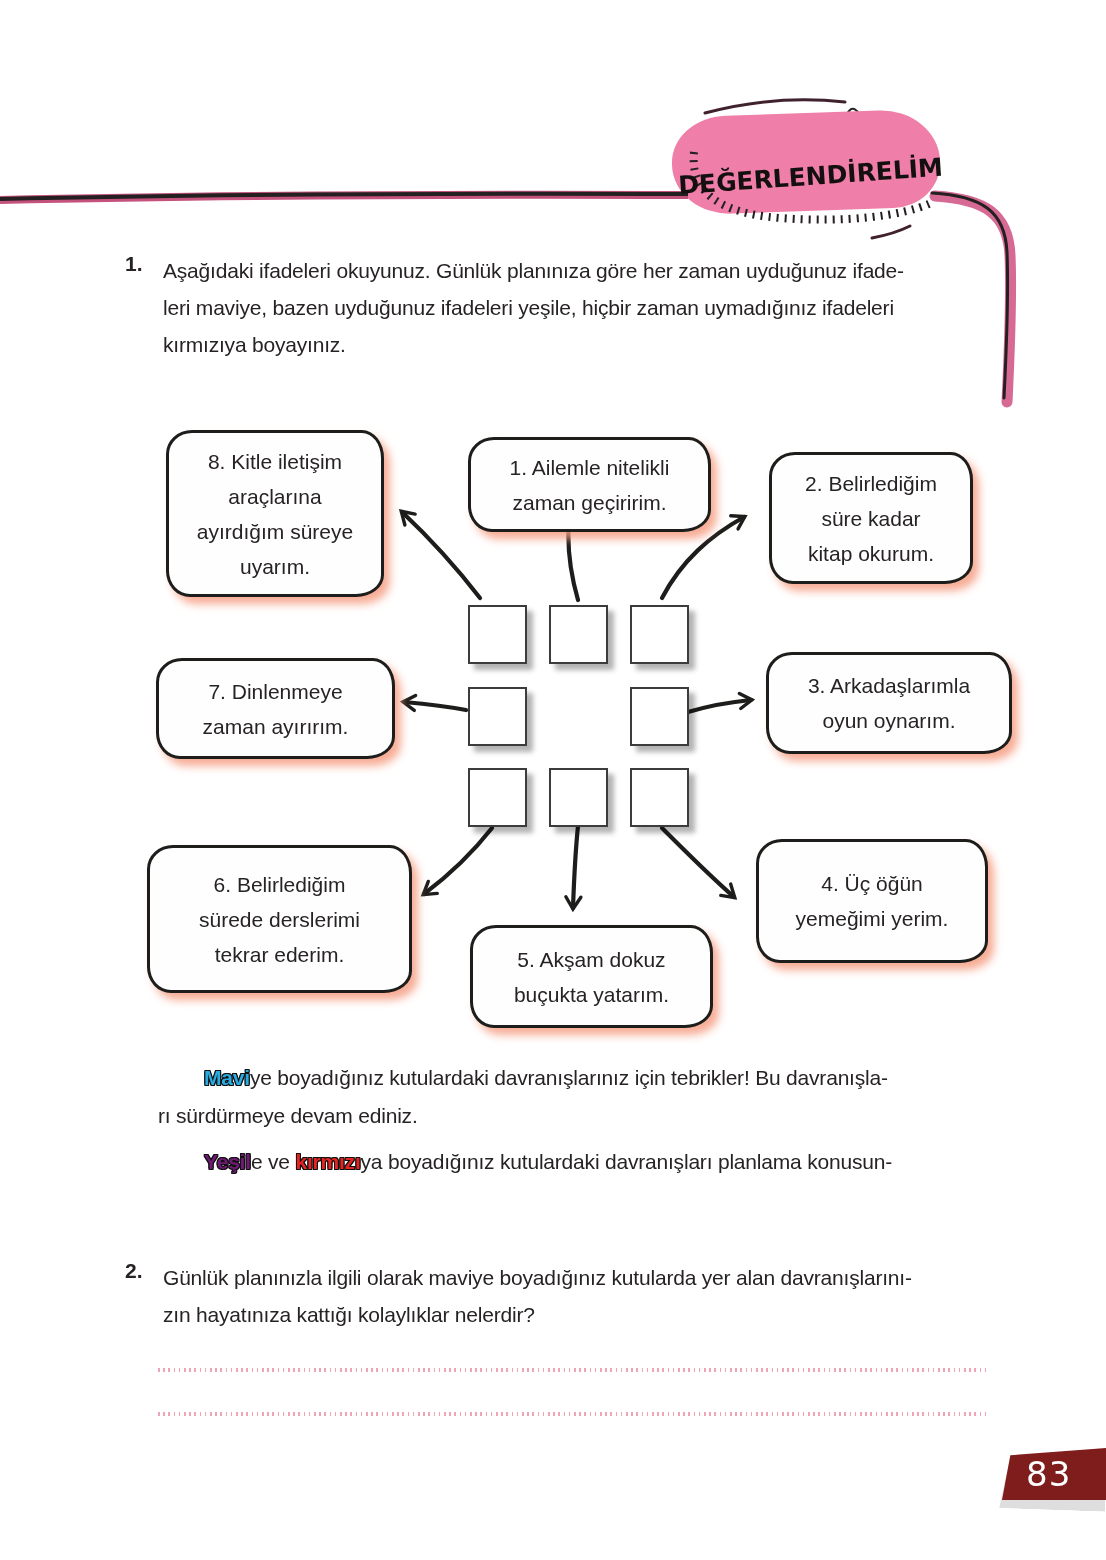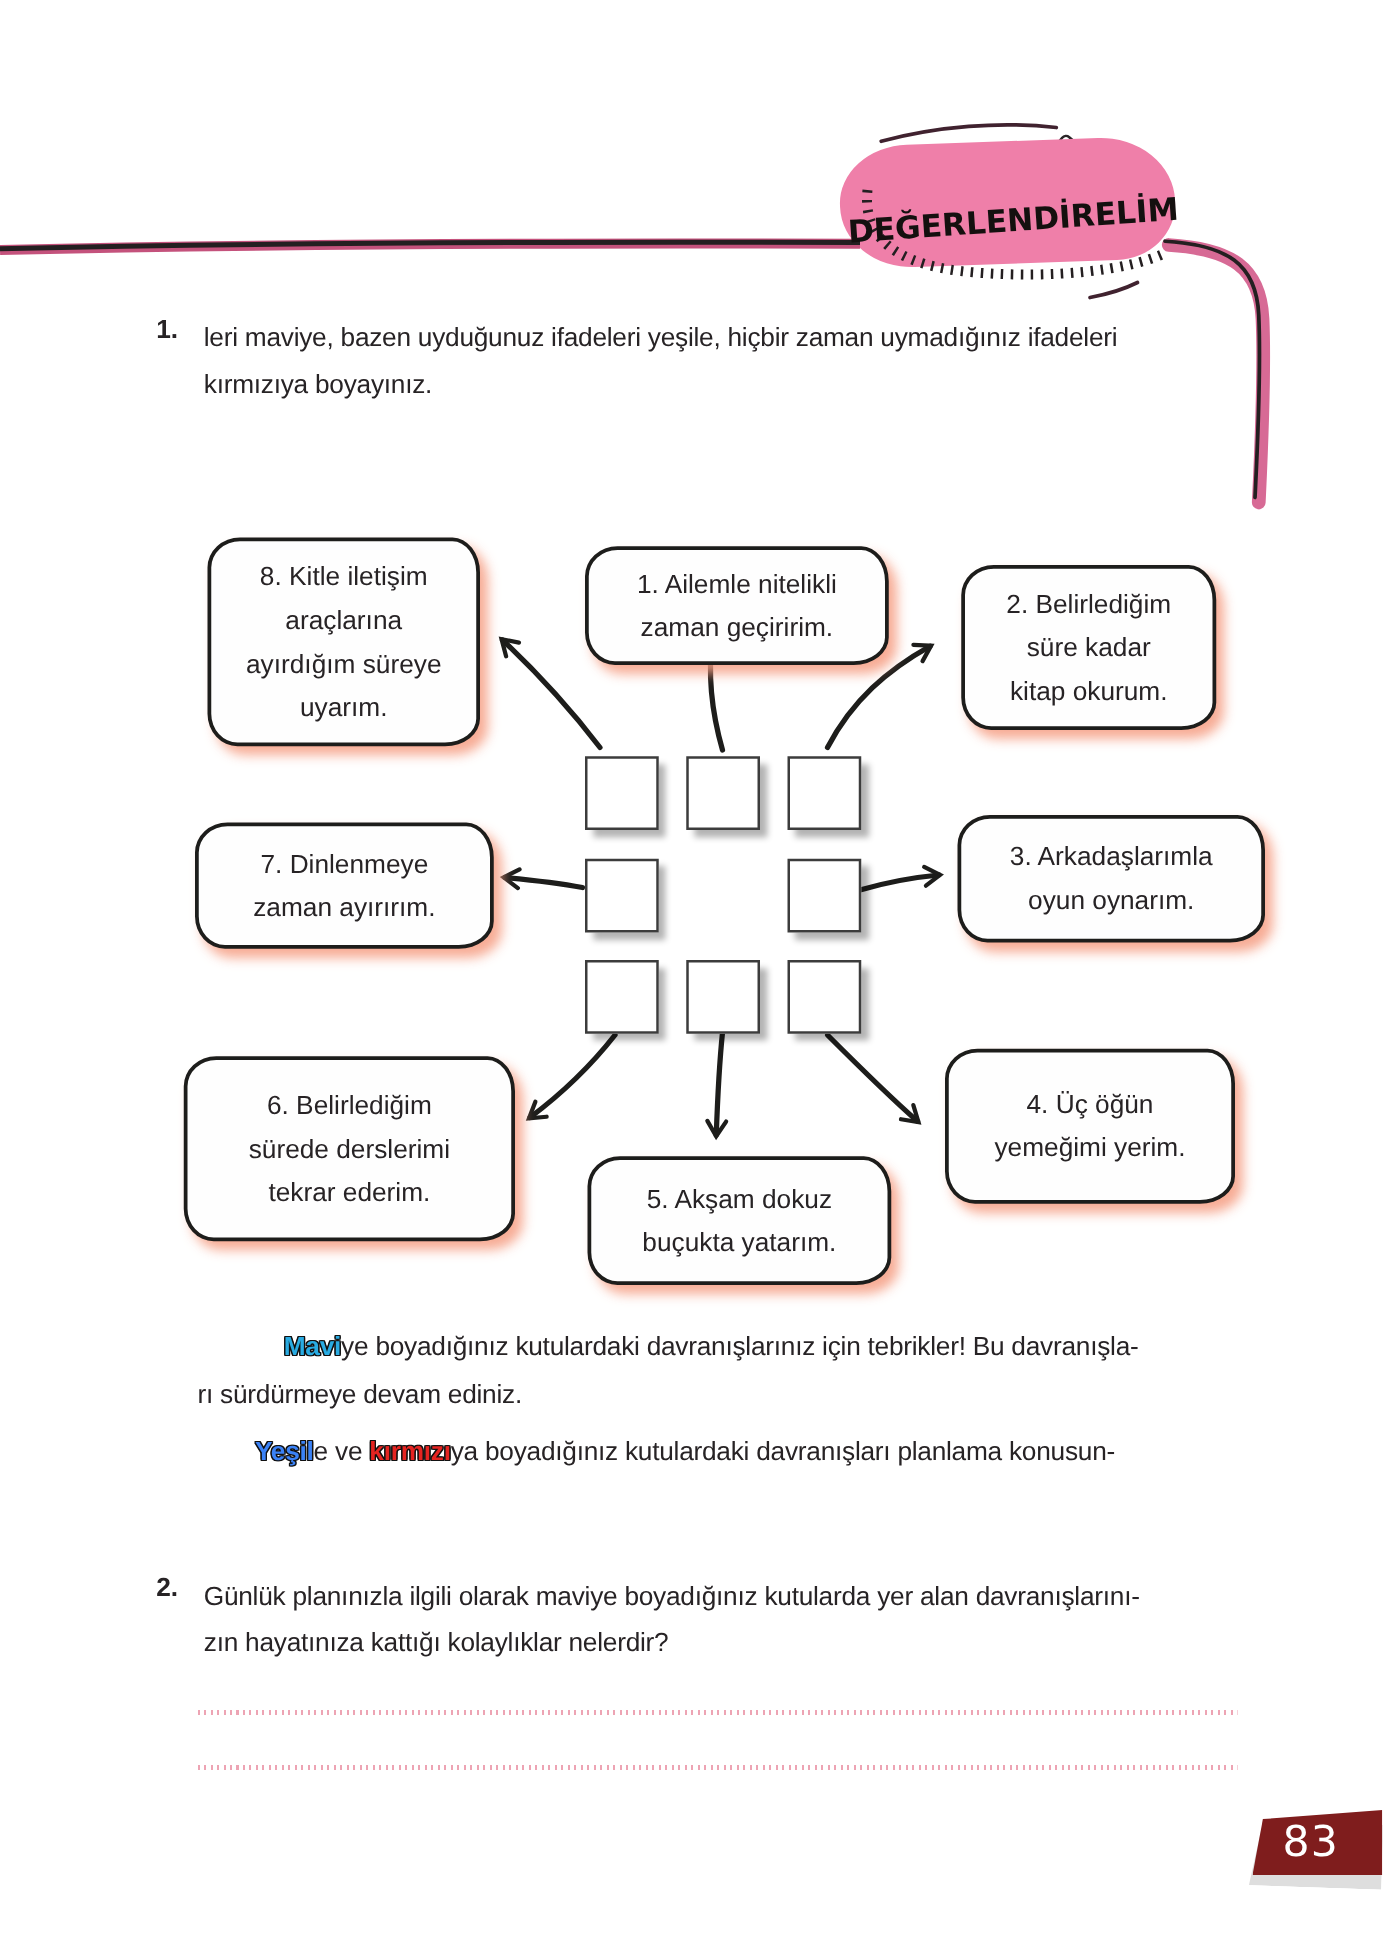--- a/index.html
+++ b/index.html
@@ -35,22 +35,22 @@
       display:flex;align-items:center;justify-content:center;text-align:center;
       font-size:21px;line-height:35px;white-space:pre-line;color:#272325;}
 
   
   .fb{position:absolute;left:158px;width:835px;font-size:21px;line-height:38px;
       letter-spacing:-0.2px;color:#272325;}
   .fb .l1{text-indent:46px;white-space:nowrap;}
   .fb .l2{white-space:nowrap;}
   .hl{font-weight:bold;text-shadow:-1px 0 #111,1px 0 #111,0 -1px #111,0 1px #111,
       -1px -1px #111,1px 1px #111,-1px 1px #111,1px -1px #111;}
-  .hl-blue{color:#29abe2;margin-left:23px;}
-  .hl-green{color:#3b82f6;}
+  .hl-blue{color:#29abe2;}
+  .hl-green{color:#701a75;}
   .hl-red{color:#e52421;}
 
   
   .dotline{position:absolute;left:158px;width:832px;height:4px;
       background-image:repeating-linear-gradient(90deg,#eda4b4 0 1.6px,transparent 1.6px 5.2px);}
 
   
   .badge-shadow{position:absolute;left:1000px;top:1458px;width:106px;height:52px;background:#dedede;
       clip-path:polygon(8% 12%,100% 0,100% 100%,0 100%);transform:rotate(2deg);z-index:3;}
   .badge{position:absolute;left:1002px;top:1448px;width:104px;height:52px;background:#7f1d1d;
@@ -91,20 +91,21 @@
     <path d="M662,828 C690,856 710,876 734,897" fill="none" stroke="#1d1d1b" stroke-width="4.2" stroke-linecap="round" marker-end="url(#chev)"></path>
     <path d="M578,826 C575,855 574,880 573,908" fill="none" stroke="#1d1d1b" stroke-width="4.2" stroke-linecap="round" marker-end="url(#chev)"></path>
     <path d="M492,828 C470,856 448,876 424,894" fill="none" stroke="#1d1d1b" stroke-width="4.2" stroke-linecap="round" marker-end="url(#chev)"></path>
     <path d="M466,710 C445,706 426,704 404,702" fill="none" stroke="#1d1d1b" stroke-width="4.2" stroke-linecap="round" marker-end="url(#chev)"></path>
     <path d="M480,598 C460,572 436,544 402,512" fill="none" stroke="#1d1d1b" stroke-width="4.2" stroke-linecap="round" marker-end="url(#chev)"></path>
   </svg>
 
   <div>
     <span class="qnum abs" style="top:252px;">1.</span>
     <div class="qlines" style="top:252px;">
+      <div>Aşağıdaki ifadeleri okuyunuz. Günlük planınıza göre her zaman uyduğunuz ifade-</div>
       <div>leri maviye, bazen uyduğunuz ifadeleri yeşile, hiçbir zaman uymadığınız ifadeleri</div>
       <div>kırmızıya boyayınız.</div>
     </div>
   </div>
 
   <div class="sq" style="left:468px;top:605px;"></div>
   <div class="sq" style="left:549px;top:605px;"></div>
   <div class="sq" style="left:630px;top:605px;"></div>
   <div class="sq" style="left:468px;top:687px;"></div>
   <div class="sq" style="left:630px;top:687px;"></div>

